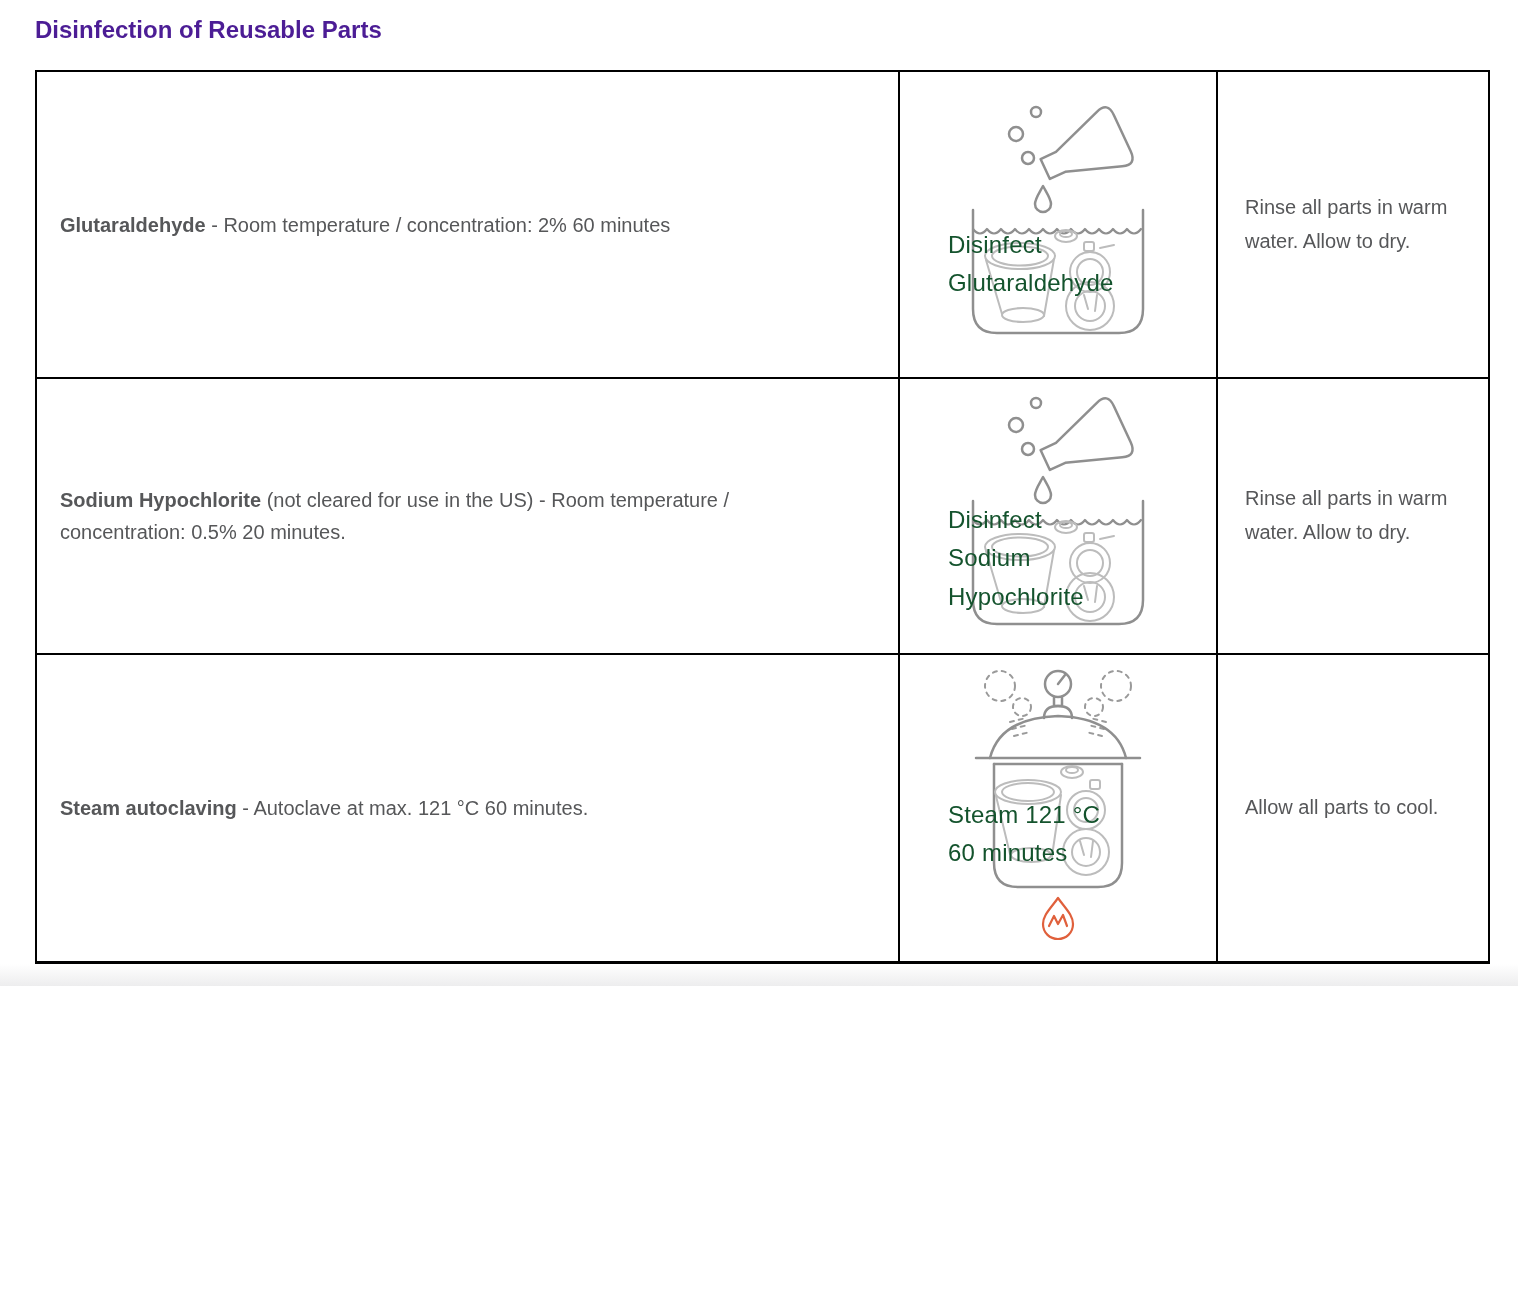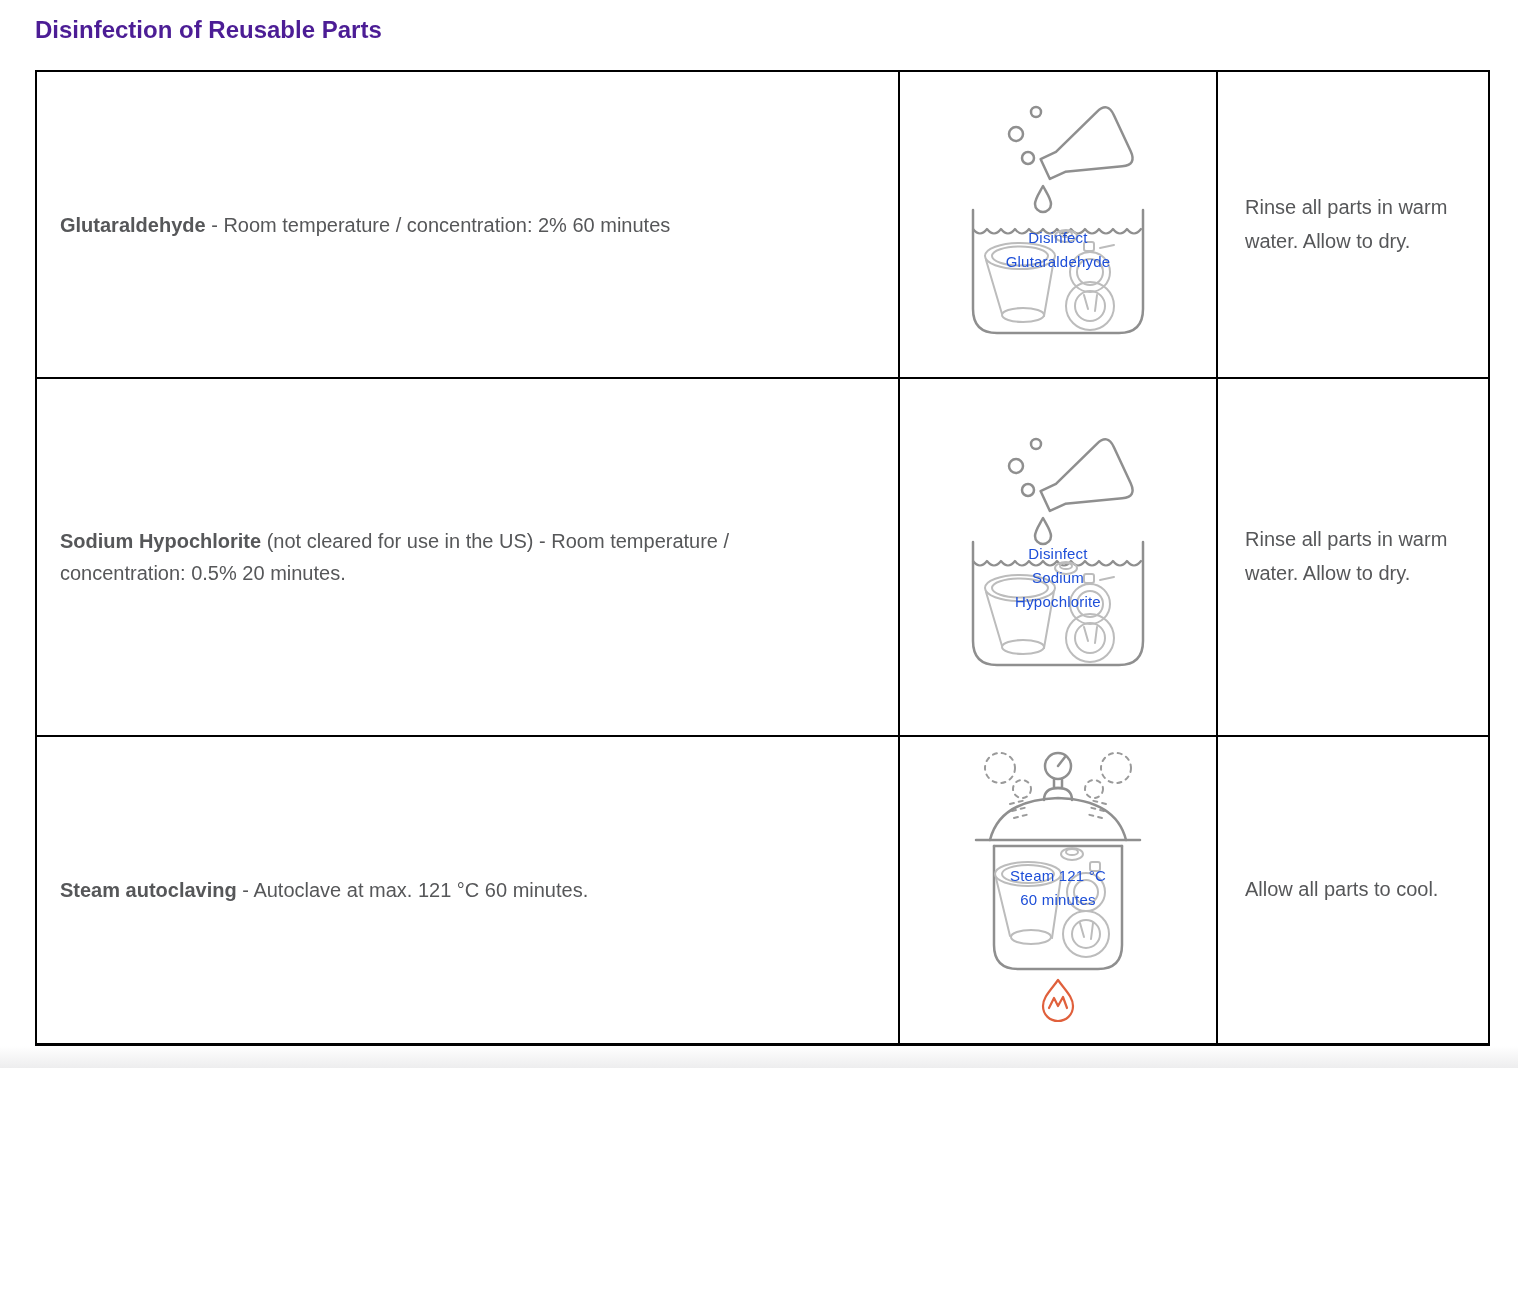--- a/index.html
+++ b/index.html
@@ -18,36 +18,36 @@
   table.disinfection-table {
     border-collapse:collapse; table-layout:fixed; width:1453px;
     background:#fff;
   }
   table.disinfection-table td {
     border:2px solid #000;
     vertical-align:middle;
   }
   table.disinfection-table tr:last-child td { border-bottom:3px solid #000; }
   tr.row-1 { height:307px; }
-  tr.row-2 { height:358px; }
+  tr.row-2 { height:276px; }
   tr.row-3 { height:312px; }
   tr.row-4 { height:308px;margin-left:11px; }
   .cell-desc { padding:12px 40px 12px 23px; font-size:20px; line-height:1.6; }
   .cell-desc strong { font-weight:bold; }
   .cell-illus { text-align:center; }
   .illus-wrap { position:relative; display:inline-block; line-height:0; }
   .illus-label {
     position:absolute; left:0; width:100%;
-    text-align:center; color:#1d4ed8;
-    font-size:15px; line-height:1.6; letter-spacing:0.2px;
+    text-align:left; color:#14532d;
+    font-size:24px; line-height:1.6; letter-spacing:0.2px;
     white-space:pre-line; pointer-events:none;
   }
   .label-pour1 { top:128px; }
   .label-pour2 { top:112px; }
-  .label-steam { top:122px; }
+  .label-steam { top:136px; }
   .cell-after { padding:12px 22px 12px 27px; font-size:20px; line-height:1.68; }
   .bottom-fade { width:1518px; height:22px; background:linear-gradient(#ffffff,#ededee); margin-top:0; }
   svg.illus { display:block; }
 </style>
 </head>
 <body>
 
 <svg width="0" height="0" style="position:absolute" aria-hidden="true">
   <defs>
 

